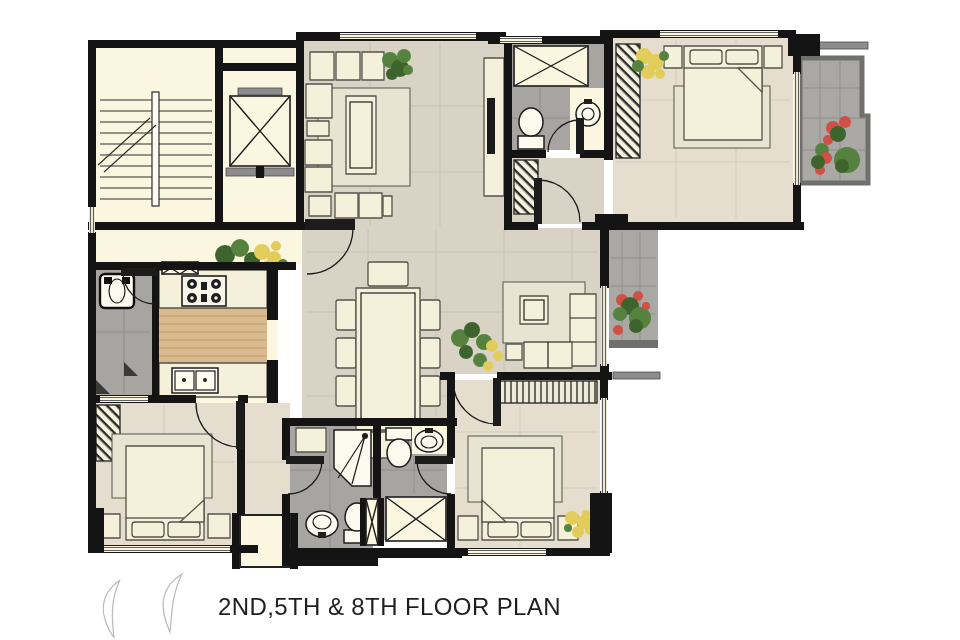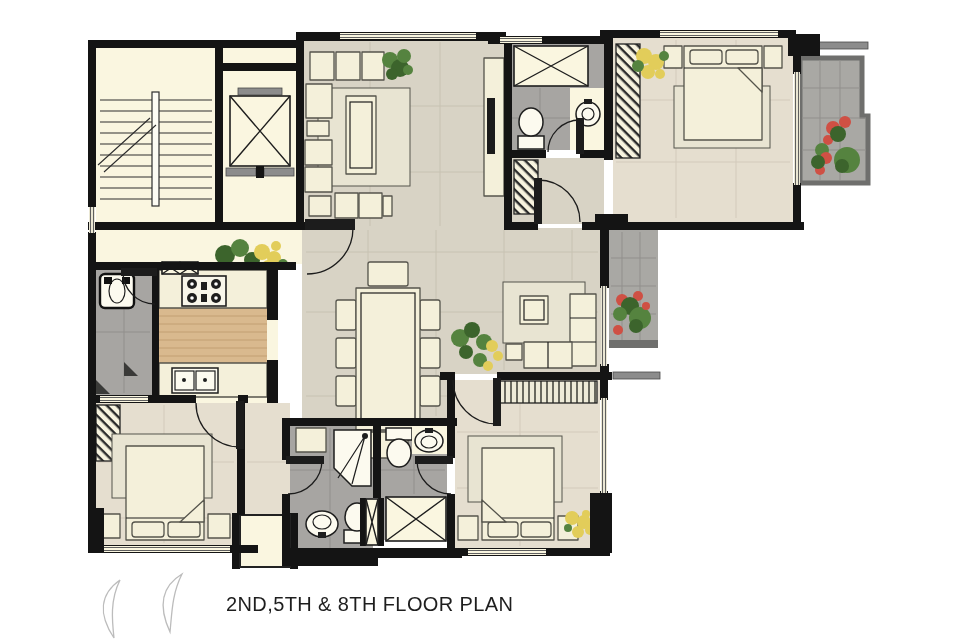--- a/index.html
+++ b/index.html
@@ -28,21 +28,21 @@
   .win{fill:var(--cream);}
   .winline{stroke:var(--window-line);stroke-width:1.2;fill:none;}
   .door-arc{fill:none;stroke:var(--door);stroke-width:1.3;}
   .door-leaf{stroke:var(--door);stroke-width:4;fill:var(--door);}
   .stair{stroke:#2e2e2e;stroke-width:1.1;fill:none;}
   .pg{fill:var(--plant-green);}
   .pd{fill:var(--plant-dark);}
   .fr{fill:var(--flower-red);}
   .fy{fill:var(--flower-yellow);}
   .leaf{fill:none;stroke:var(--leaf-outline);stroke-width:1.3;}
-  #plan-title{position:absolute;left:226px;top:593px;font-size:20px;letter-spacing:0.4px;
+  #plan-title{position:absolute;left:218px;top:593px;font-size:24px;letter-spacing:0.4px;
               color:var(--text,#1e1e1e);white-space:nowrap;}
 </style>
 </head>
 <body>
 
 <div id="stage">
 <svg width="960" height="640" viewBox="0 0 960 640">
 
   <defs>
     <pattern id="hatch" patternUnits="userSpaceOnUse" width="7" height="7" patternTransform="rotate(45)">

